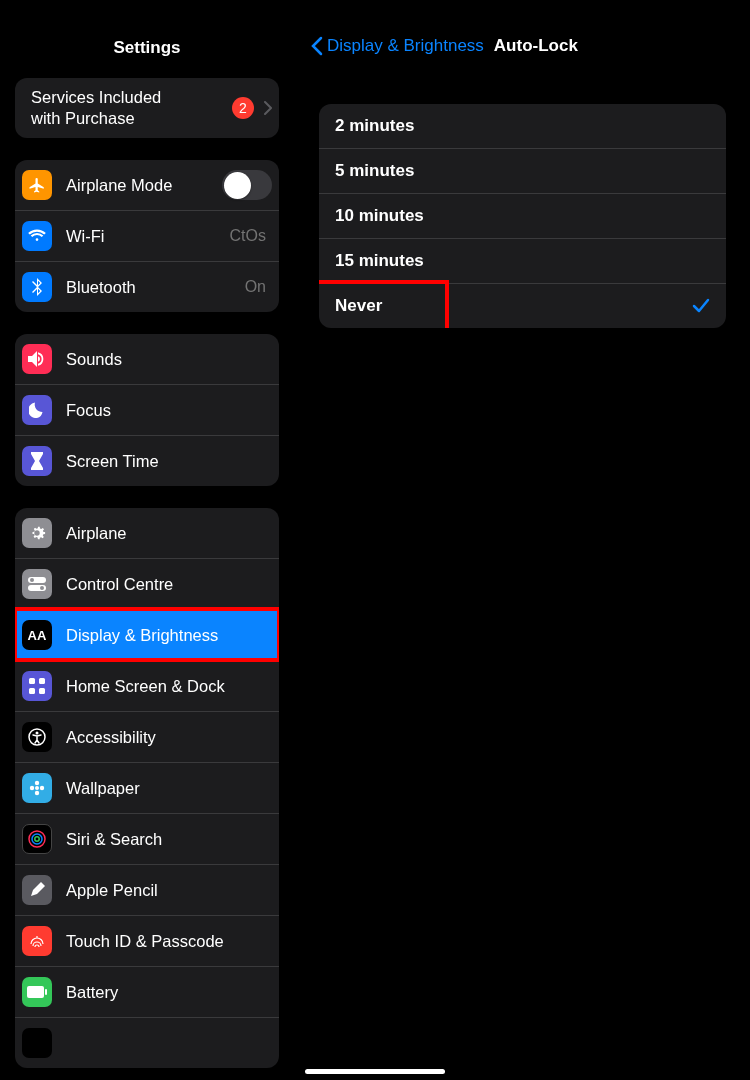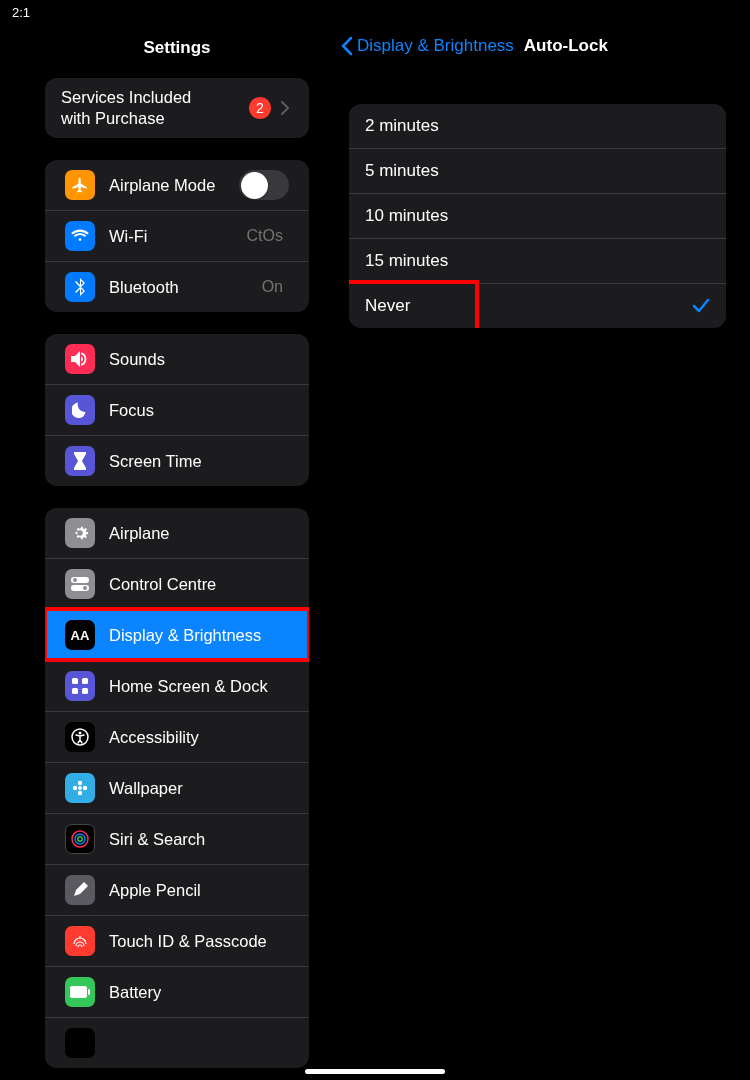--- a/index.html
+++ b/index.html
@@ -18,37 +18,37 @@
     display: flex; justify-content: space-between; align-items: center;
     padding: 0 12px; font-size: 13px; font-weight: 500;
   }
   .status-left { display: flex; align-items: center; gap: 8px; }
   .status-right { display: flex; align-items: center; gap: 6px; }
   .battery { width: 26px; height: 12px; border: 1px solid #fff; border-radius: 3px; position: relative; }
   .battery::after { content:""; position:absolute; right:-3px; top:3px; width:2px; height:5px; background:#fff; border-radius:0 1px 1px 0;}
   .battery-fill { background:#fff; height:100%; width:100%; border-radius:1px; }
   .wifi-ic, .orient-ic { width:15px; height:12px; }
 
-  .container { display:flex; position:absolute; top:0; bottom:0; left:0; right:0;margin-left:30px; }
+  .container { display:flex; position:absolute; top:0; bottom:0; left:0; right:0; }
 
   
   .sidebar {
     width: 295px; background:#000; border-right:1px solid #000;
     display:flex; flex-direction:column; padding-top:24px;
   }
   .sidebar-title {
     text-align:center; font-size:17px; font-weight:600; padding:14px 0 20px;
   }
   .sidebar-scroll { flex:1; overflow:hidden; padding:0 15px 0 15px; }
 
   .group {
     background:#1c1c1e; border-radius:12px; margin-bottom:22px; overflow:hidden;
   }
   .row {
-    display:flex; align-items:center; padding:10px 20px; min-height:46px;
+    display:flex; align-items:center; padding:10px 7px; min-height:46px;
     border-top:0.5px solid #3a3a3c;
   }
   .group .row:first-child { border-top:none; }
   .row.selected { background:#0a84ff; }
   .row.selected .label { color:#fff; }
 
   .icon {
     width:30px; height:30px; border-radius:7px; margin-right:14px;
     display:flex; align-items:center; justify-content:center;
     color:#fff; font-size:16px; flex-shrink:0;
@@ -80,21 +80,21 @@
   .detail-pane { flex:1; background:#000; padding-top:24px; }
   .detail-header {
     display:flex; align-items:center; padding:12px 16px 18px;
   }
   .back { display:flex; align-items:center; color:#0a84ff; font-size:17px; gap:4px; }
   .detail-title {
     color:#fff; font-weight:600; font-size:17px; margin-left:10px;
   }
 
   .option-group {
-    margin:30px 24px 0 24px; background:#1c1c1e; border-radius:12px; overflow:hidden;
+    margin:30px 24px 0 24px; background:#1c1c1e; border-radius:12px; overflow:hidden;font-weight:bold;
   }
   .option-row {
     display:flex; align-items:center; justify-content:space-between;
     padding:12px 16px; border-top:0.5px solid #3a3a3c; font-size:17px;
   }
   .option-group .option-row:first-child { border-top:none; }
   .check { color:#0a84ff; font-size:18px; font-weight:700; }
 
   .hl-red { outline:4px solid #ff0000; outline-offset:-2px; position:relative; z-index:2; }
 

